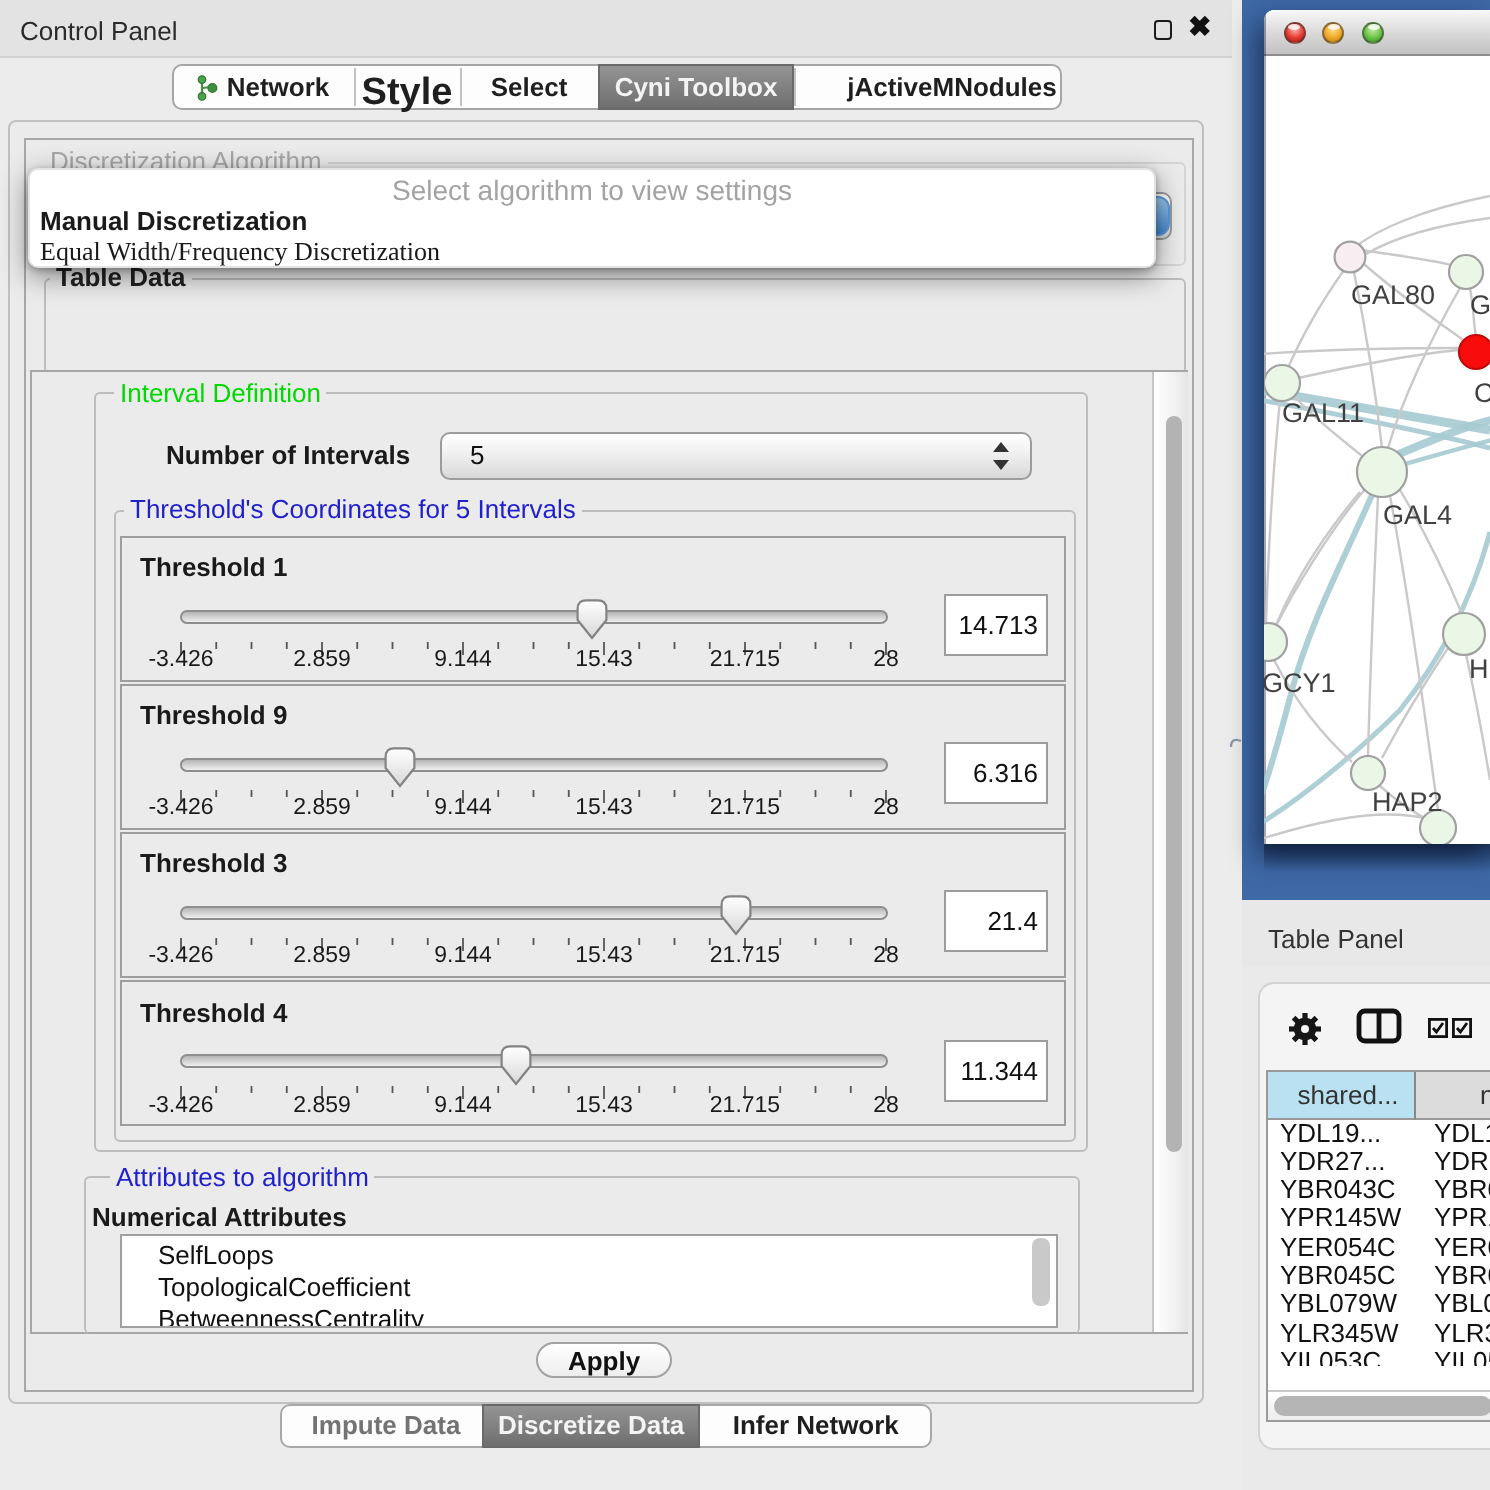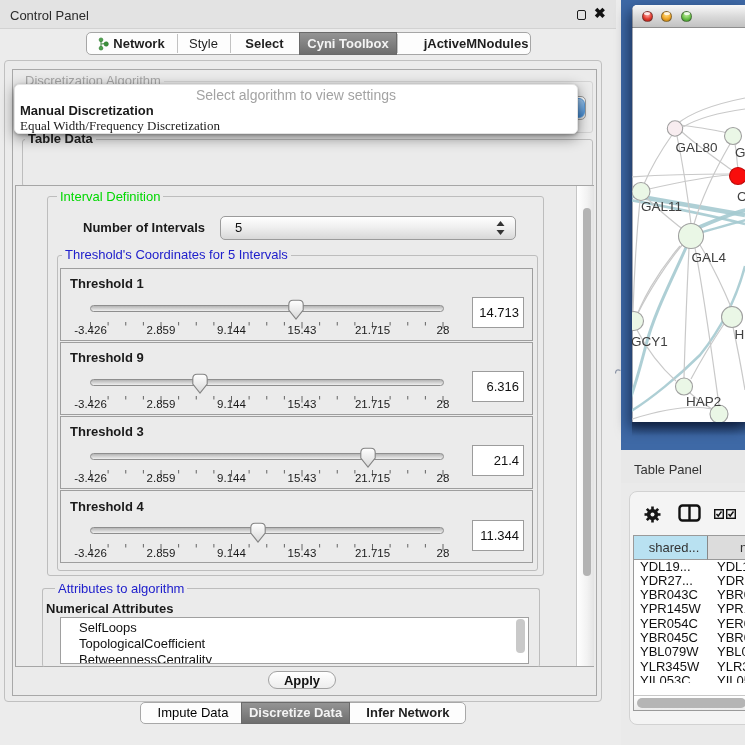--- a/index.html
+++ b/index.html
@@ -27,21 +27,21 @@
 <div class="abs" style="left:4px;top:60px;width:596px;height:640px;border:1px solid #c0c0c0;border-radius:4px;background:#ebebeb;"></div>
 <div class="abs" style="left:12px;top:69px;width:583px;height:625px;border:1px solid #a8a8a8;background:#ebebeb;"></div>
 <div class="abs" style="left:86px;top:32px;width:445px;height:23px;background:#fdfdfd;border:1px solid #a6a6a6;border-radius:5px;box-sizing:border-box;"></div>
 <div class="abs" style="left:86px;top:36px;width:91px;text-align:center;font-size:13px;font-weight:bold;color:#1f1f1f;"><svg width="11" height="14" viewBox="0 0 11 14" style="vertical-align:-3px;margin-right:4px;">
         <line x1="3" y1="3" x2="3" y2="11" stroke="#4c8c4c" stroke-width="1.1"></line>
         <line x1="3" y1="7" x2="8" y2="6.5" stroke="#4c8c4c" stroke-width="1.1"></line>
         <circle cx="3" cy="2.8" r="1.9" fill="#4da24d" stroke="#2f7a2f" stroke-width="0.6"></circle>
         <circle cx="3" cy="11.2" r="1.9" fill="#4da24d" stroke="#2f7a2f" stroke-width="0.6"></circle>
         <circle cx="8.2" cy="7" r="2.2" fill="#3c8f3c" stroke="#2f7a2f" stroke-width="0.6"></circle>
       </svg>Network</div>
-<div class="abs" style="left:177px;top:36px;width:53px;text-align:center;font-size:13px;font-weight:normal;color:#1f1f1f;">Style</div>
+<div class="abs" style="left:177px;top:36px;width:53px;text-align:center;font-size:19px;font-weight:bold;color:#1f1f1f;">Style</div>
 <div class="abs" style="left:177px;top:34px;width:1px;height:19px;background:#c2c2c2;"></div>
 <div class="abs" style="left:230px;top:36px;width:69px;text-align:center;font-size:13px;font-weight:bold;color:#1f1f1f;">Select</div>
 <div class="abs" style="left:230px;top:34px;width:1px;height:19px;background:#c2c2c2;"></div>
 <div class="abs" style="left:299px;top:32px;width:98px;height:23px;background:linear-gradient(#949494,#6e6e6e);box-sizing:border-box;border:1px solid #6a6a6a;"></div>
 <div class="abs" style="left:299px;top:36px;width:98px;text-align:center;font-size:13px;font-weight:bold;color:#f4f4f4;">Cyni Toolbox</div>
 <div class="abs" style="left:397px;top:36px;width:158px;text-align:center;font-size:13px;font-weight:bold;color:#1f1f1f;">jActiveMNodules</div>
 <div class="abs" style="left:397px;top:34px;width:1px;height:19px;background:#c2c2c2;"></div>
 <div class="abs" style="left:22px;top:81px;width:569px;height:50px;border:1px solid #d4d4d4;border-radius:3px;"></div>
 <div class="glabel" style="left:22px;top:74px;color:#a6a6a6;">Discretization Algorithm</div>
 <div class="combo" style="left:28px;top:96px;width:556px;height:22px;"></div>
@@ -237,21 +237,21 @@
 <div class="vbox" style="left:472px;top:519.9px;width:46px;height:29px;line-height:29px;padding-right:3.5px;">11.344</div>
 <div class="abs grp" style="left:42px;top:588px;width:496px;height:78px;border-bottom:none;"></div>
 <div class="glabel" style="left:55px;top:582px;color:#2020cc;">Attributes to algorithm</div>
 <div class="abs b13" style="left:46px;top:601px;">Numerical Attributes</div>
 <div class="abs" style="left:60px;top:617px;width:469px;height:47px;background:#fff;border:1px solid #a0a0a0;box-sizing:border-box;overflow:hidden;">
       <div style="font-size:13px;color:#111;padding-left:18px;line-height:16px;padding-top:2px;">SelfLoops<br>TopologicalCoefficient<br>BetweennessCentrality</div>
       <div style="position:absolute;right:3px;top:1px;width:9px;height:34px;background:#c9c9c9;border-radius:4px;"></div>
     </div>
 <div class="abs" style="left:268px;top:671px;width:68px;height:18px;border:1px solid #a2a2a2;border-radius:9px;background:linear-gradient(#ffffff,#ededed);text-align:center;font-size:13px;font-weight:bold;color:#111;line-height:18px;box-sizing:border-box;">Apply</div>
 <div class="abs" style="left:139.5px;top:701.5px;width:326.5px;height:22px;background:#fdfdfd;border:1px solid #a8a8a8;border-radius:5px;box-sizing:border-box;"></div>
-<div class="abs" style="left:139.5px;top:705px;width:107px;text-align:center;font-size:13px;font-weight:normal;color:#000000;">Impute Data</div>
+<div class="abs" style="left:139.5px;top:705px;width:107px;text-align:center;font-size:13px;font-weight:bold;color:#737373;">Impute Data</div>
 <div class="abs" style="left:241.3px;top:701.5px;width:108.5px;height:22px;background:linear-gradient(#949494,#6e6e6e);border:1px solid #6a6a6a;box-sizing:border-box;"></div>
 <div class="abs" style="left:241.3px;top:705px;width:108.5px;text-align:center;font-size:13px;font-weight:bold;color:#f4f4f4;">Discretize Data</div>
 <div class="abs" style="left:349.8px;top:705px;width:116.19999999999999px;text-align:center;font-size:13px;font-weight:bold;color:#1f1f1f;">Infer Network</div>
 </div>
 <div class="abs" style="left:621px;top:0;width:124px;height:450px;background:#3e69a6;"></div>
 <div class="abs" style="left:632px;top:422px;width:113px;height:14px;background:linear-gradient(rgba(8,18,42,0.55),rgba(8,18,42,0));"></div>
 <div class="abs" style="left:632px;top:5px;width:113px;height:417px;border-radius:5px 0 0 0;box-shadow:-3px 6px 14px rgba(5,15,40,0.6);background:#fff;overflow:hidden;">
 <div style="position:absolute;left:0;top:0;width:113px;height:22px;background:linear-gradient(#f8f8f8,#d8d8d8 55%,#c2c2c2);border-bottom:1px solid #8e8e8e;border-radius:5px 0 0 0;"></div>
 <div style="position:absolute;left:9.5px;top:6px;width:11px;height:11px;border-radius:50%;background:radial-gradient(circle at 50% 30%,#ffb3ad,#e43c31 55%,#a31209);border:0.5px solid rgba(60,60,60,0.55);box-sizing:border-box;"></div>
 <div style="position:absolute;left:12px;top:7px;width:6px;height:3px;border-radius:50%;background:rgba(255,255,255,0.8);"></div>

